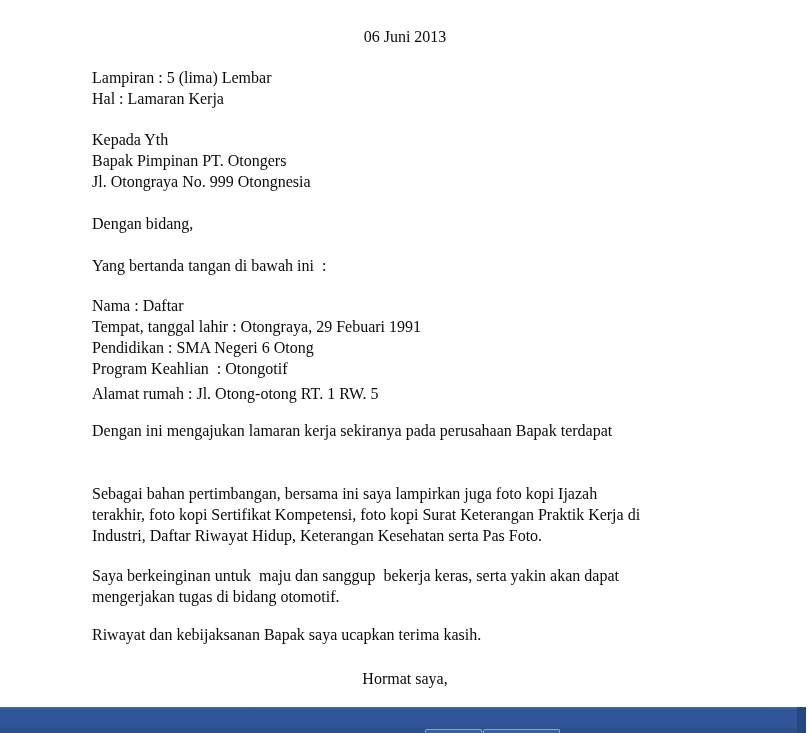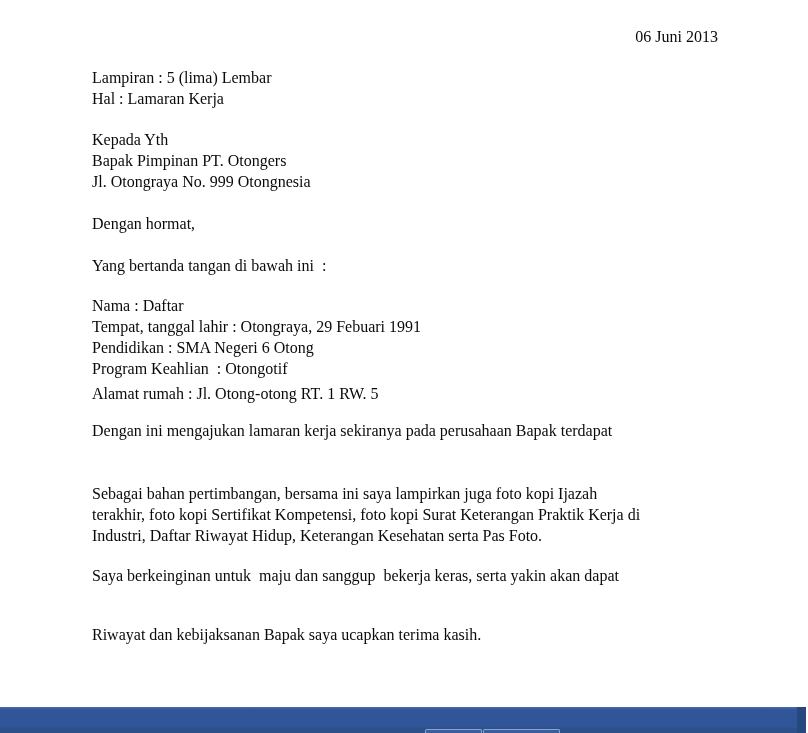--- a/index.html
+++ b/index.html
@@ -27,21 +27,21 @@
     line-height: 21px;
   }
   .line {
     position: absolute;
     left: 0;
     width: 100%;
     height: 21px;
     white-space: pre;      
   }
   .line.right {
-    text-align: right;
+    text-align: center;
   }
 
   
   .statusbar {
     position: absolute;
     left: 0;
     top: 707px;
     width: 808px;
     height: 26px;
     background: linear-gradient(
@@ -89,40 +89,42 @@
 
   <div class="line right" style="top:26px">06 Juni 2013</div>
 
   <div class="line" style="top:67px">Lampiran : 5 (lima) Lembar</div>
   <div class="line" style="top:88px">Hal : Lamaran Kerja</div>
 
   <div class="line" style="top:129px">Kepada Yth</div>
   <div class="line" style="top:150px">Bapak Pimpinan PT. Otongers</div>
   <div class="line" style="top:171px">Jl. Otongraya No. 999 Otongnesia</div>
 
-  <div class="line" style="top:213px">Dengan hormat,</div>
+  <div class="line" style="top:213px">Dengan bidang,</div>
 
   <div class="line" style="top:255px">Yang bertanda tangan di bawah ini  :</div>
 
   <div class="line" style="top:295px">Nama : Daftar</div>
   <div class="line" style="top:316px">Tempat, tanggal lahir : Otongraya, 29 Febuari 1991</div>
   <div class="line" style="top:337px">Pendidikan : SMA Negeri 6 Otong</div>
   <div class="line" style="top:358px">Program Keahlian  : Otongotif</div>
   <div class="line" style="top:383px">Alamat rumah : Jl. Otong-otong RT. 1 RW. 5</div>
 
   <div class="line" style="top:420px">Dengan ini mengajukan lamaran kerja sekiranya pada perusahaan Bapak terdapat</div>
 
   <div class="line" style="top:483px">Sebagai bahan pertimbangan, bersama ini saya lampirkan juga foto kopi Ijazah</div>
   <div class="line" style="top:504px">terakhir, foto kopi Sertifikat Kompetensi, foto kopi Surat Keterangan Praktik Kerja di</div>
   <div class="line" style="top:525px">Industri, Daftar Riwayat Hidup, Keterangan Kesehatan serta Pas Foto.</div>
 
   <div class="line" style="top:565px">Saya berkeinginan untuk  maju dan sanggup  bekerja keras, serta yakin akan dapat</div>
+  <div class="line" style="top:586px">mengerjakan tugas di bidang otomotif.</div>
 
   <div class="line" style="top:624px">Riwayat dan kebijaksanan Bapak saya ucapkan terima kasih.</div>
 
+  <div class="line right" style="top:668px">Hormat saya,</div>
 </div>
 
 <div class="statusbar">
   <div class="sb-btn sb-btn-1"></div>
   <div class="sb-btn sb-btn-2"></div>
   <div class="sb-right-edge"></div>
   <div class="sb-right-corner"></div>
 </div>
 
 </body></html>

